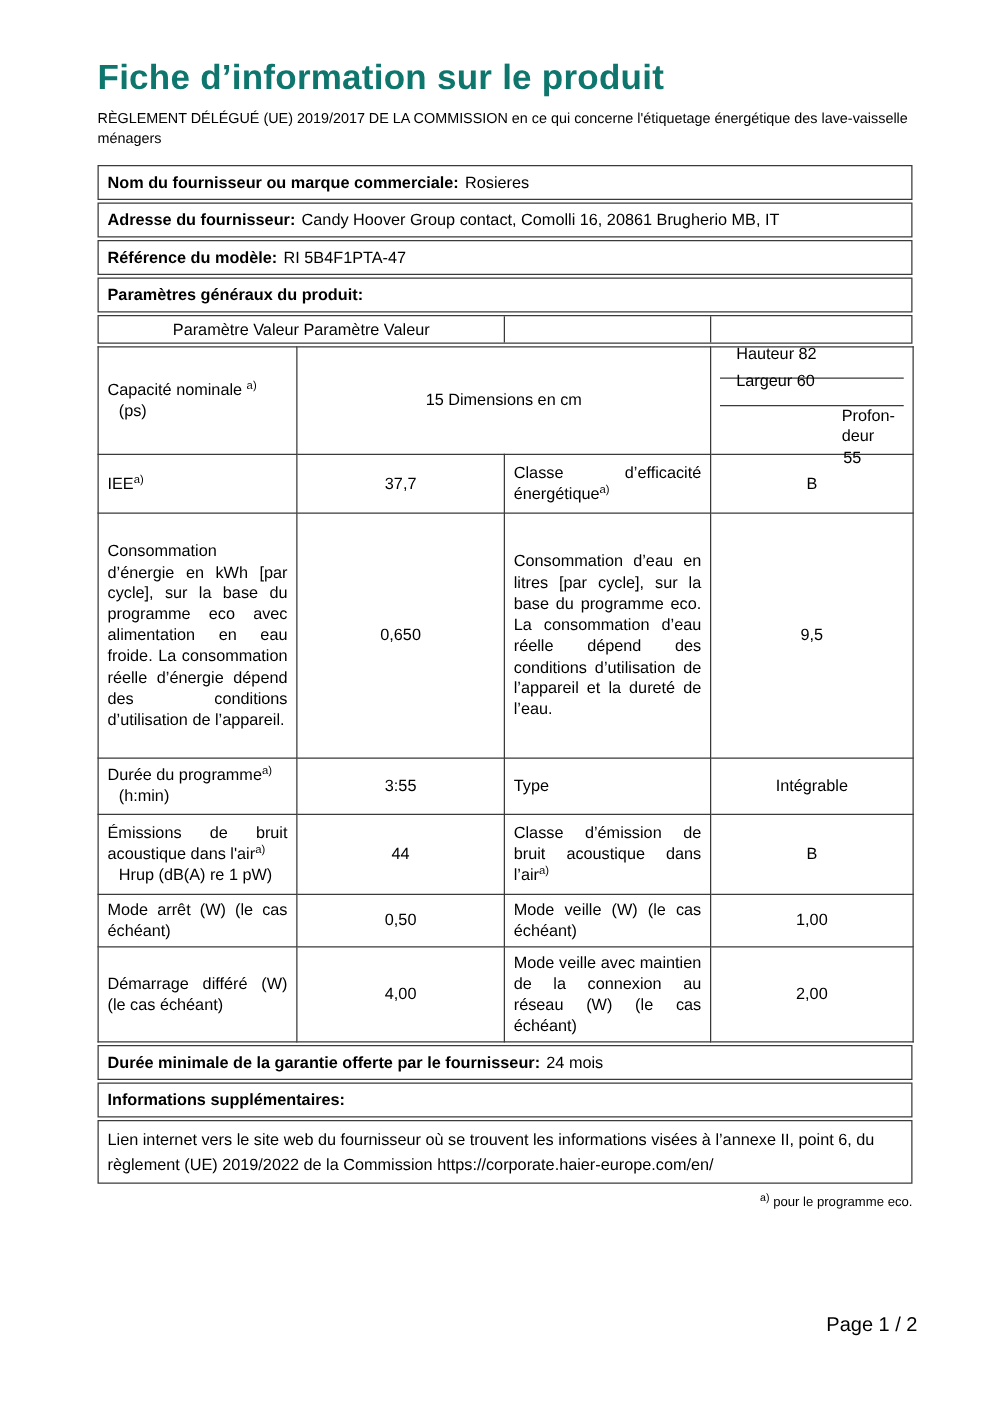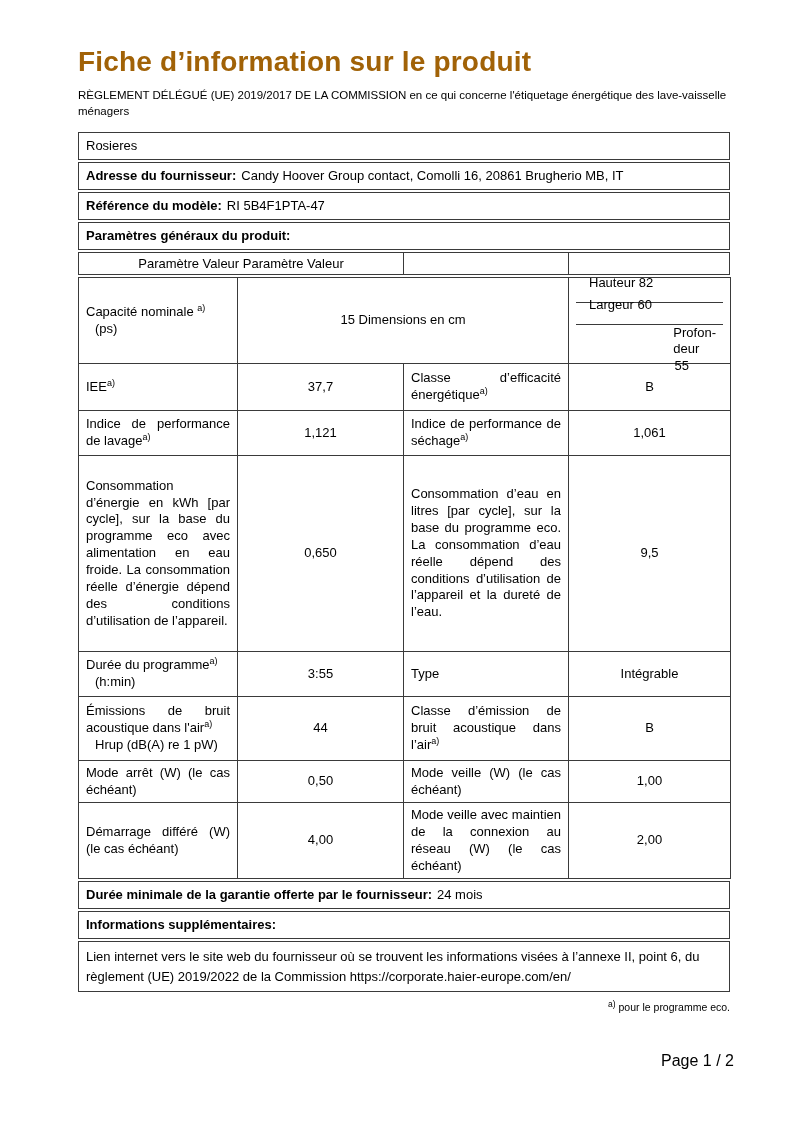--- a/index.html
+++ b/index.html
@@ -30,24 +30,25 @@
   .linkbox{display:block;min-height:50px;padding:5px 7px;line-height:1.5;}
   .footnote{margin-top:9px;font-size:10.5px;text-align:right;}
   .footnote sup{font-size:8.5px;vertical-align:4px;}
   .pagenum{position:absolute;top:1052px;right:68px;font-size:16px;}
 </style>
 </head>
 <body>
 
 <div class="page">
 
-  <h1 class="title" style="color: #a16207;">Fiche d’information sur le produit</h1>
+  <h1 class="title" style="color: #0f766e;">Fiche d’information sur le produit</h1>
   <p class="subtitle">RÈGLEMENT DÉLÉGUÉ (UE) 2019/2017 DE LA COMMISSION en ce qui concerne l'étiquetage énergétique des lave-vaisselle ménagers</p>
 
   <div class="box">
+    <span class="bl">Nom du fournisseur ou marque commerciale:</span>
     <span>Rosieres</span>
   </div>
 
   <div class="box">
     <span class="bl">Adresse du fournisseur:</span>
     <span>Candy Hoover Group contact, Comolli 16, 20861 Brugherio MB, IT</span>
   </div>
 
   <div class="box">
     <span class="bl">Référence du modèle:</span>
@@ -97,26 +98,20 @@
       </td>
     </tr>
 
     <tr style="height:47px">
       <td class="p"><span>IEE</span><sup>a)</sup></td>
       <td class="v"><span>37,7</span></td>
       <td class="p"><span>Classe d’efficacité énergétique</span><sup>a)</sup></td>
       <td class="v"><span>B</span></td>
     </tr>
 
-    <tr style="height:45px">
-      <td class="p"><span>Indice de performance de lavage</span><sup>a)</sup></td>
-      <td class="v"><span>1,121</span></td>
-      <td class="p"><span>Indice de performance de séchage</span><sup>a)</sup></td>
-      <td class="v"><span>1,061</span></td>
-    </tr>
 
     <tr style="height:196px">
       <td class="p"><span>Consommation d’énergie en kWh [par cycle], sur la base du programme eco avec alimentation en eau froide. La consommation réelle d’énergie dépend des conditions d’utilisation de l’appareil.</span></td>
       <td class="v"><span>0,650</span></td>
       <td class="p"><span>Consommation d’eau en litres [par cycle], sur la base du programme eco. La consommation d’eau réelle dépend des conditions d’utilisation de l’appareil et la dureté de l’eau.</span></td>
       <td class="v"><span>9,5</span></td>
     </tr>
 
     <tr style="height:45px">
       <td class="p">

